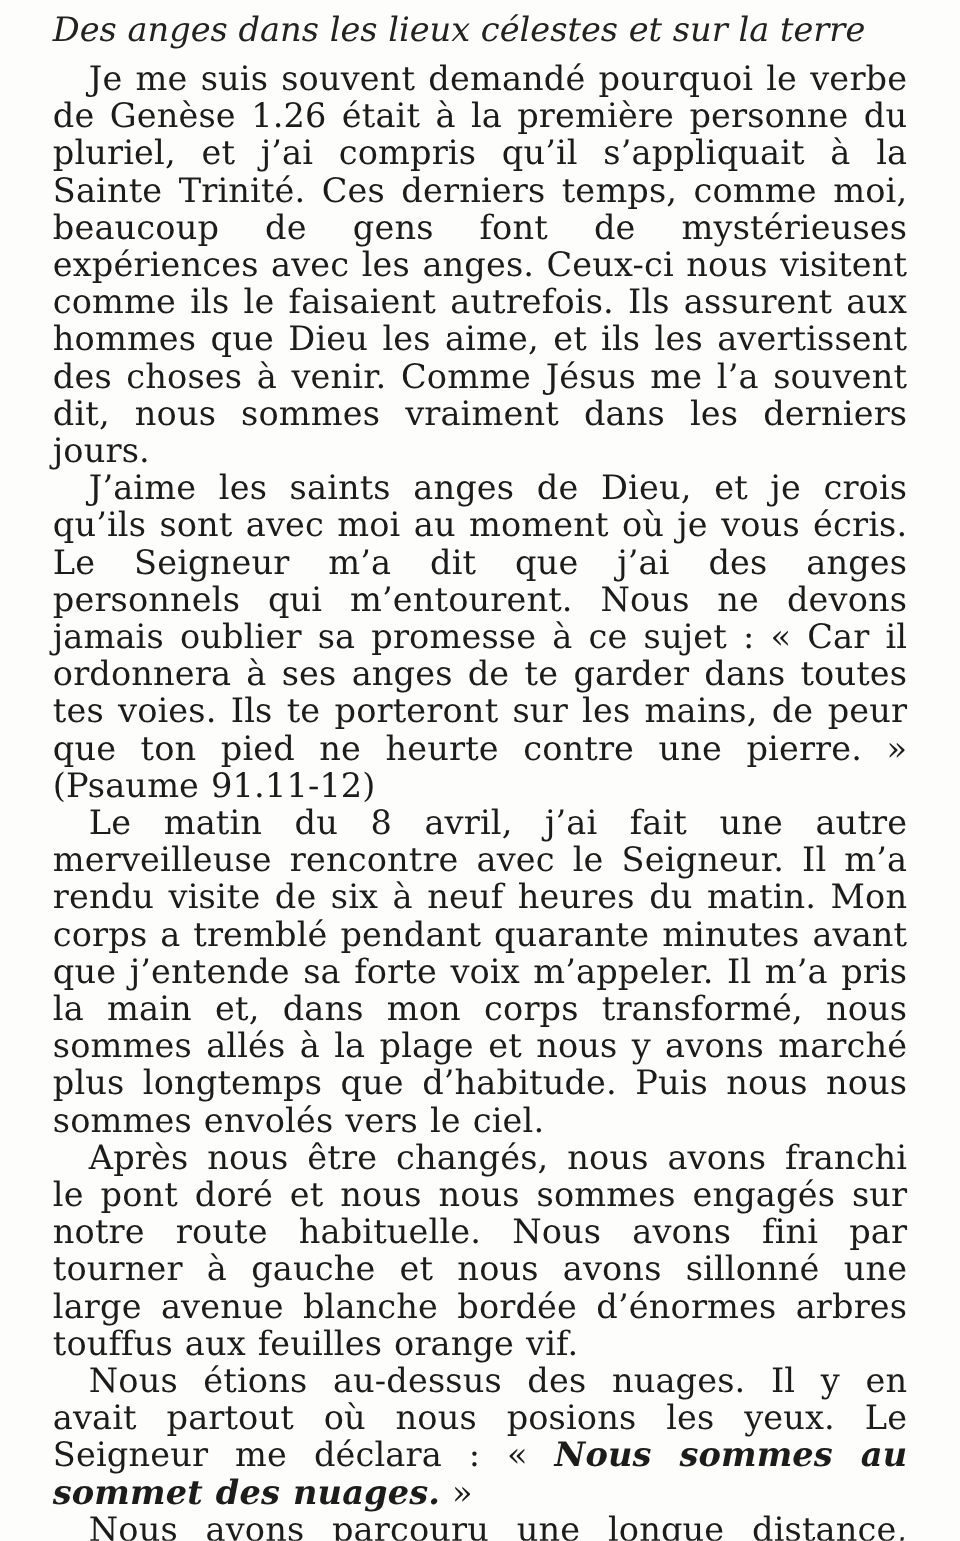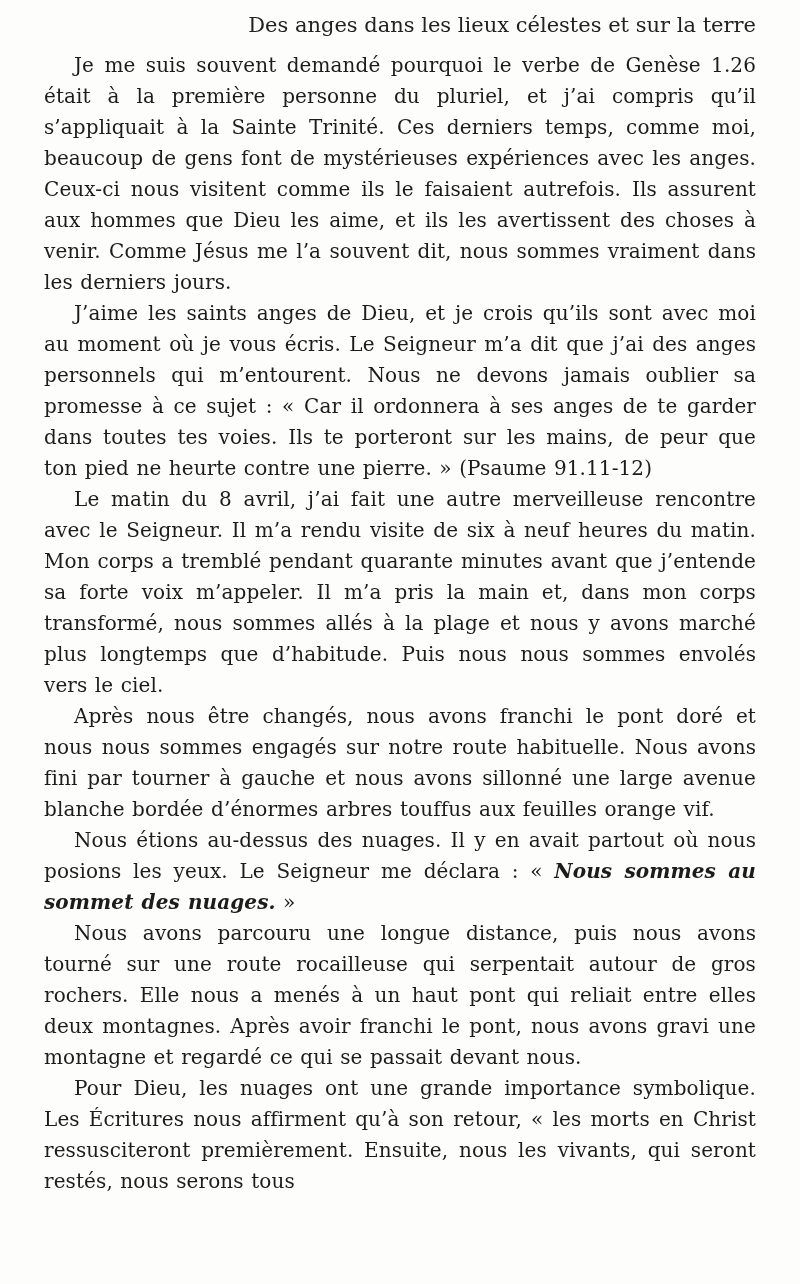--- a/index.html
+++ b/index.html
@@ -15,31 +15,32 @@
     color: #1c1c1c;
   }
   .page {
     box-sizing: border-box;
     width: 800px;
     height: 1284px;
     padding: 8px 44px 0 44px;
     position: relative;
   }
   .running-header {
-    text-align: right;
-    font-size: 21px;
+    font-style: italic;
+    text-align: left;
+    font-size: 28px;
     line-height: 30px;
     margin: 2px 0 10px 0;
     color: #222;
   }
   .para {
     margin: 0;
     text-indent: 30px;
     text-align: justify;
-    font-size: 20px;
+    font-size: 28px;
     line-height: 31px;
     letter-spacing: 0.1px;
     word-spacing: 1px;
   }
   .section-heading {
     text-align: center;
     font-size: 26px;
     font-weight: 700;
     letter-spacing: 0.8px;
     margin: 22px 0 14px 0;

